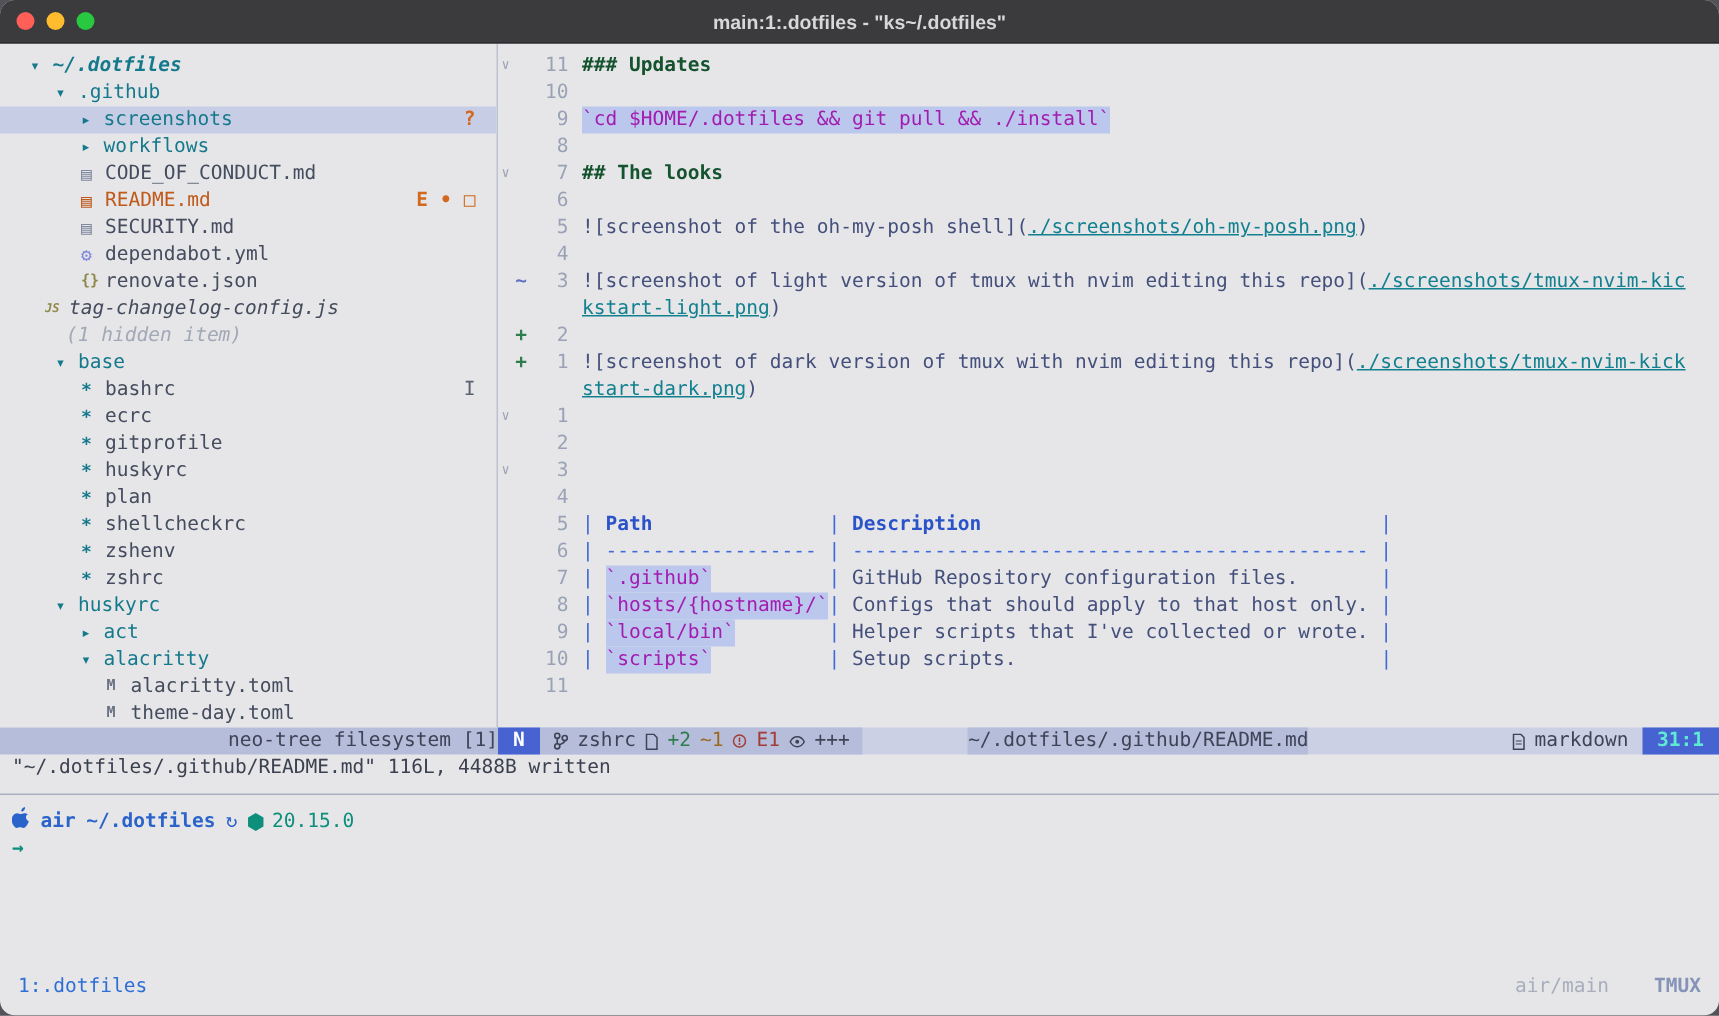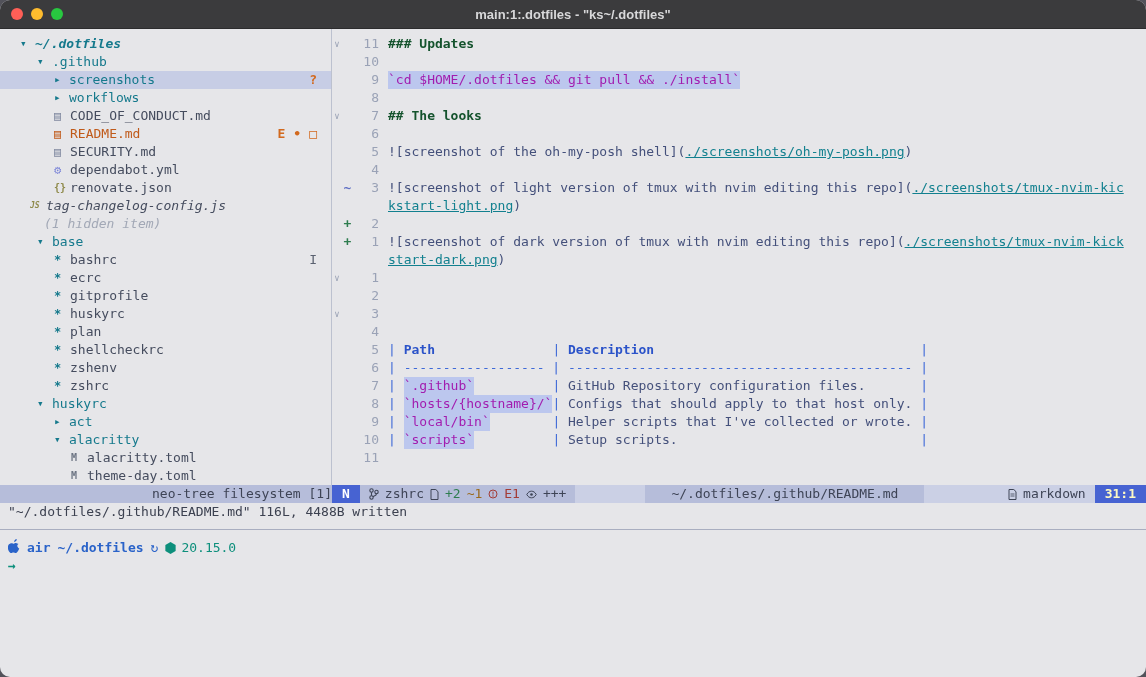--- a/index.html
+++ b/index.html
@@ -56,23 +56,23 @@
   .cursor-block{background:#343a4d;color:#343a4d;display:inline-block;width:1ch;}
   
   .statusrow{height:18px;flex:0 0 18px;display:flex;line-height:18px;text-align:right;}
   .neo-status{width:332px;flex:0 0 332px;box-sizing:border-box;background:#b6bdda;color:#3e4456;
               padding-left:8px;white-space:pre;}
   .lualine{flex:1;display:flex;background:#cbd0e5;color:#3e4456;align-items:stretch;white-space:pre;}
   .seg{display:flex;align-items:center;gap:6px;padding:0 9px;}
   .seg svg{flex:0 0 auto;}
   .mode{background:#4763d2;color:#ffffff;font-weight:bold;padding:0 10px;}
   .seg-git{background:#b6bdda;}
-  .seg-path{background:#b6bdda;margin-left:70px;padding:0 26px;display:flex;align-items:center;}
+  .seg-path{background:#b6bdda;margin-left:70px;padding:0 0;display:flex;align-items:center;}
   .flex-sp{flex:1;}
-  .seg-pos{background:#4763d2;color:#fef9c3;font-weight:bold;padding:0 10px;display:flex;align-items:center;}
+  .seg-pos{background:#4763d2;color:#5eead4;font-weight:bold;padding:0 10px;display:flex;align-items:center;}
   .tok-add{color:#2e7d4f;} .tok-chg{color:#9a6a1e;} .tok-err{color:#a33c36;}
   .cmdline{height:18px;flex:0 0 18px;line-height:18px;padding-left:8px;color:#3c4150;white-space:pre;}
   
   .pane-sep{border-top:1px solid #a9aec0;margin-top:8px;}
   .shell{padding:9px 0 0 8px;}
   .pline{height:18px;line-height:18px;display:flex;align-items:center;gap:7px;white-space:pre;}
   .prompt-user,.prompt-path{color:#2a63c9;font-weight:bold;}
   .prompt-sync{color:#2a63c9;}
   .node-wrap{display:flex;align-items:center;gap:5px;color:#0d8f7c;}
   .prompt-arrow{color:#0d8f7c;font-weight:bold;}
@@ -217,14 +217,21 @@
         <span data-name="node-version">20.15.0</span>
       </span>
     </div>
     <div class="pline">
       <span class="prompt-arrow" data-name="prompt-arrow-icon">→</span>
     </div>
   </div>
 
   <div class="spacer" data-name="empty-terminal-area"></div>
 
+  <div class="tmuxbar" data-name="tmux-statusbar">
+    <span class="tmux-left" data-name="tmux-window-name">1:.dotfiles</span>
+    <span class="tmux-right">
+      <span class="tmux-session" data-name="tmux-session-name">air/main</span>
+      <span class="tmux-label" data-name="tmux-label">TMUX</span>
+    </span>
+  </div>
 
 </div>
 
 </body></html>

